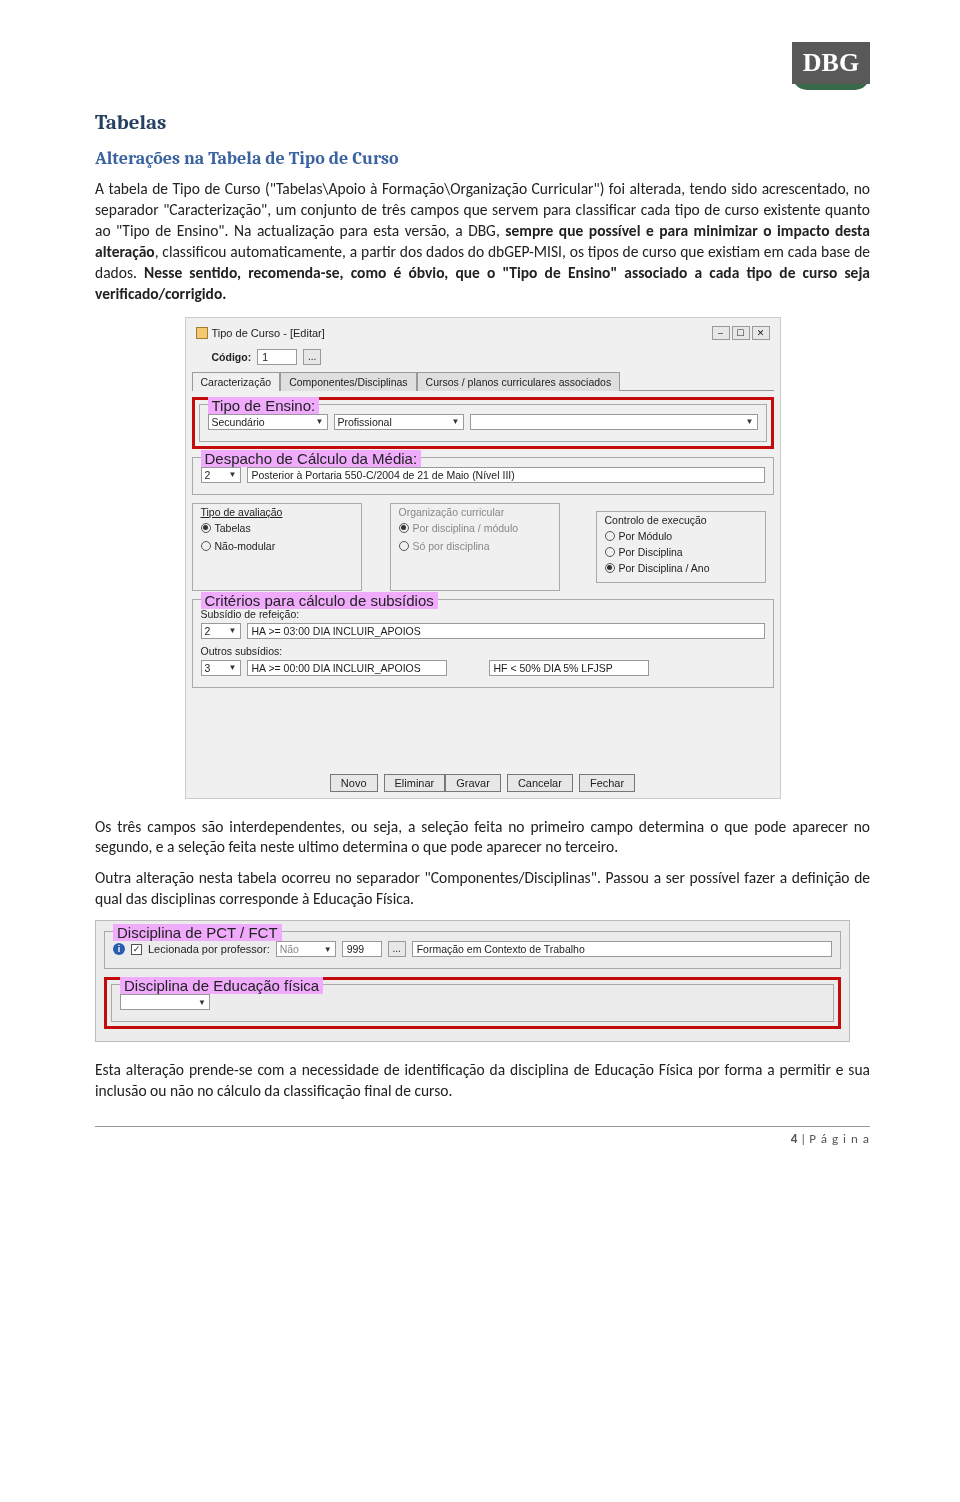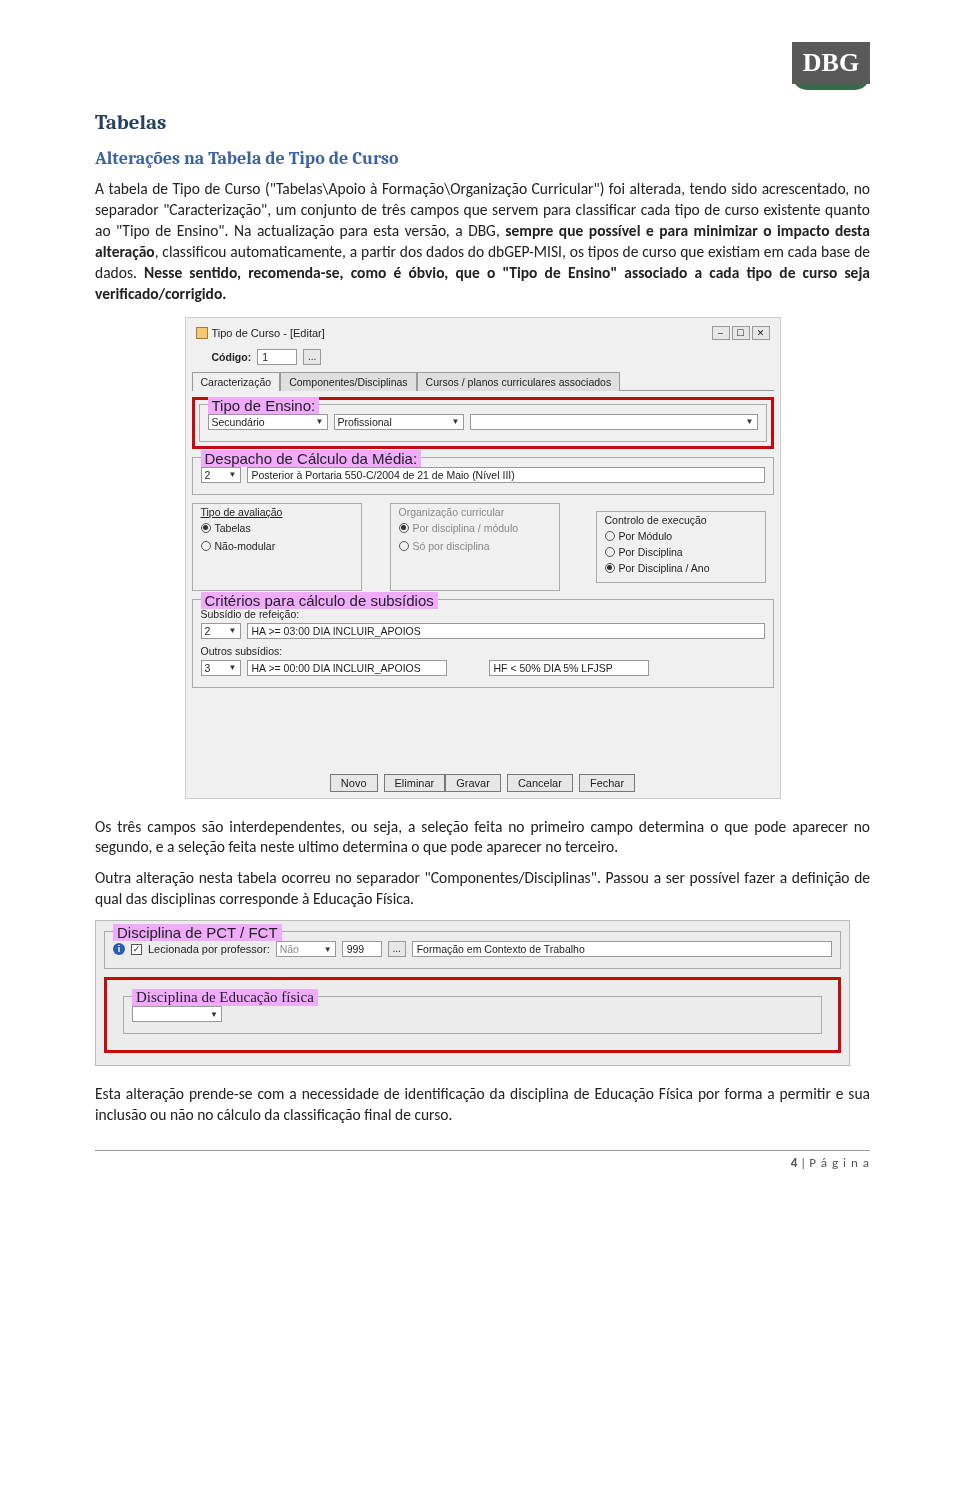--- a/index.html
+++ b/index.html
@@ -270,21 +270,21 @@
       <div class="select disabled" style="width:60px;">
           <span>Não</span>
           <span class="caret">▼</span>
         </div>
       <span class="field" style="width:40px;">999</span>
       <span class="dots-btn">...</span>
       <span class="field" style="flex:1;">Formação em Contexto de Trabalho</span>
     </div>
   </div>
   <div class="redbox" style="margin-bottom:2px;">
-    <div class="groupbox" style="margin:12px;font-family:Liberation Serif, serif;">
+    <div class="groupbox" style="margin:0;">
       <span class="group-title">Disciplina de Educação física</span>
       <div class="row">
         <div class="select" style="width:90px;">
             <span></span>
             <span class="caret">▼</span>
           </div>
       </div>
     </div>
   </div>
 </div>

